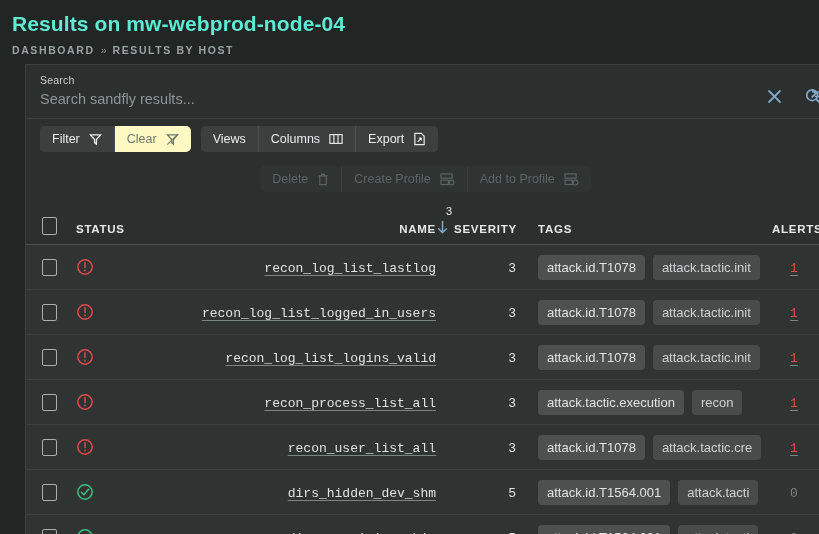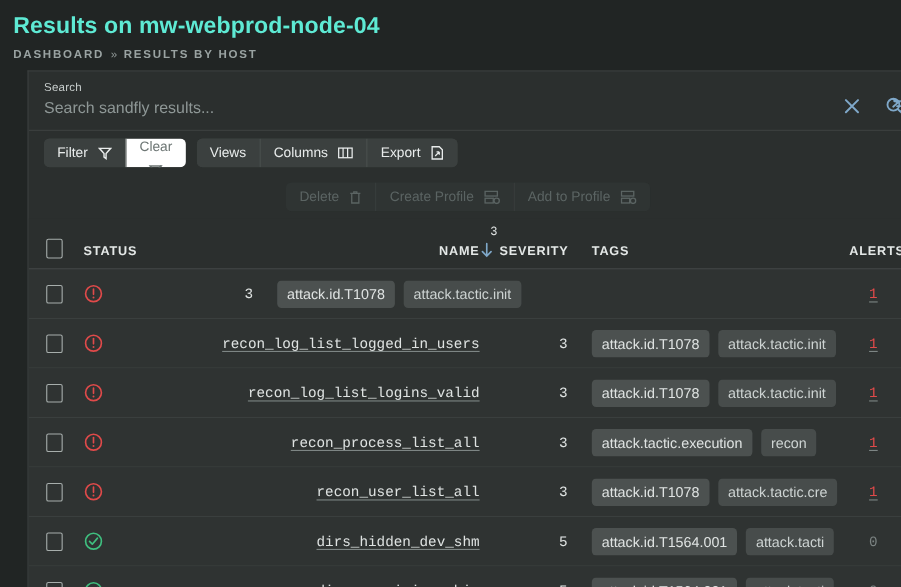--- a/index.html
+++ b/index.html
@@ -75,21 +75,21 @@
   .btn-group { display: flex; border-radius: 5px; overflow: hidden; background: #3b403f; }
   .btn-group.disabled { background: #2f3433; }
   .tbtn {
     display: flex; align-items: center; gap: 9px;
     height: 26px; padding: 0 12px;
     background: #3b403f; border: none; cursor: pointer;
     color: #e9ecec; font-family: "Liberation Sans", sans-serif;
     font-size: 12.5px; white-space: nowrap;
   }
   .tbtn + .tbtn { border-left: 1px solid #4a504f; }
-  .tbtn.muted { background: #ffffff; color: #6d7674; cursor: default; flex-direction: column; }
+  .tbtn.muted { background: #fef9c3; color: #6d7674; cursor: default; }
   .tbtn.dim { background: #2f3433; color: #5b6463; cursor: default; }
   .tbtn + .tbtn.dim { border-left: 1px solid #383d3c; }
   .tbtn svg { display: block; flex: none; }
 
   
   .table { width: 800px; }
   .thead {
     display: flex; align-items: flex-end;
     height: 46px; padding-bottom: 9px;
     border-bottom: 1px solid #4a4f4e;
@@ -287,20 +287,23 @@
      </div>
      <div class="c-status">
        <span>
                 <svg class="status-ico" width="18" height="18" viewBox="0 0 18 18" fill="none" stroke="#e04a4a" stroke-width="1.5">
                   <circle cx="9" cy="9" r="7.2"></circle>
                   <path d="M9 4.8 V9.6" stroke-linecap="round"></path>
                   <circle cx="9" cy="12.5" r="0.9" fill="#e04a4a" stroke="none"></circle>
                 </svg>
               </span>
      </div>
+     <div class="c-name">
+       <span class="name-link">recon_log_list_lastlog</span>
+     </div>
      <div class="c-sev">
        <span class="sev-val">3</span>
      </div>
      <div class="c-tags">
               <span class="tag">attack.id.T1078</span>
               <span class="tag faded">attack.tactic.init</span>
             </div>
      <div class="c-alerts">
        <span class="alert-num">1</span>
      </div>

